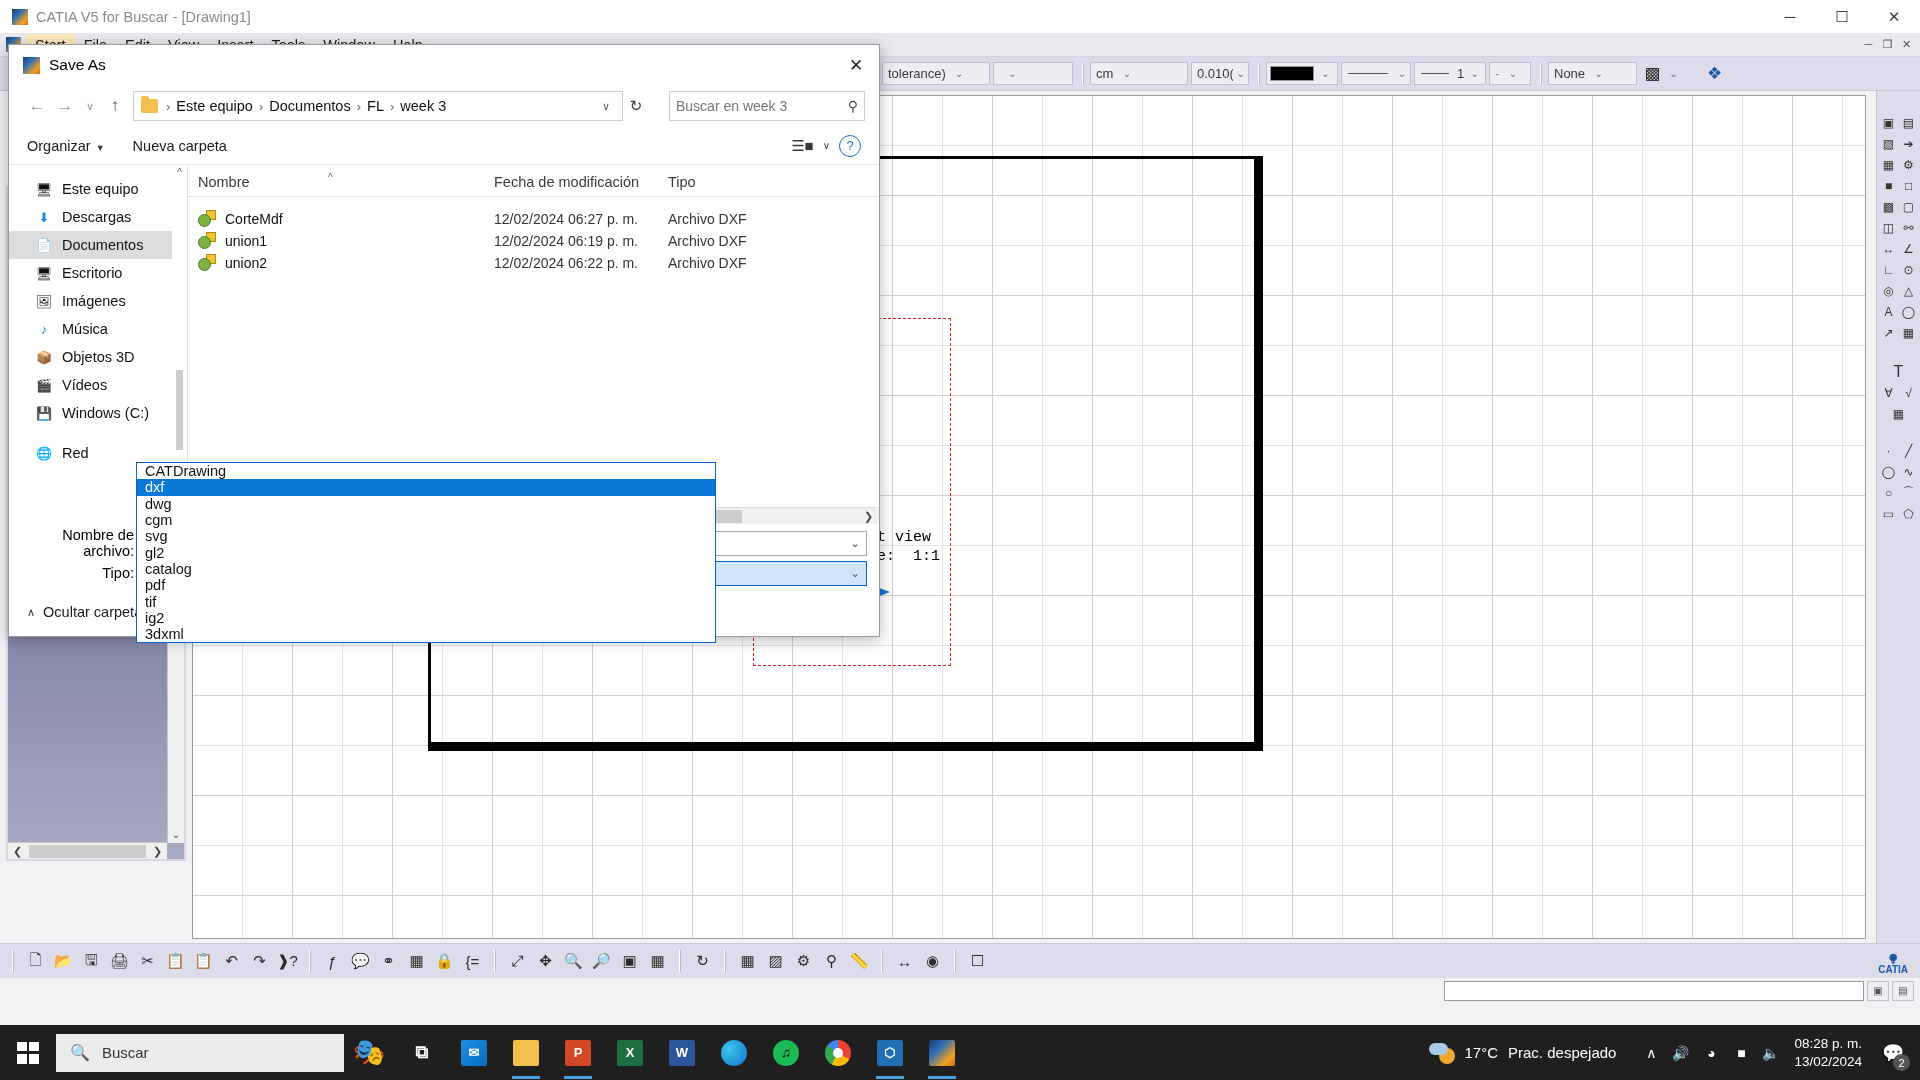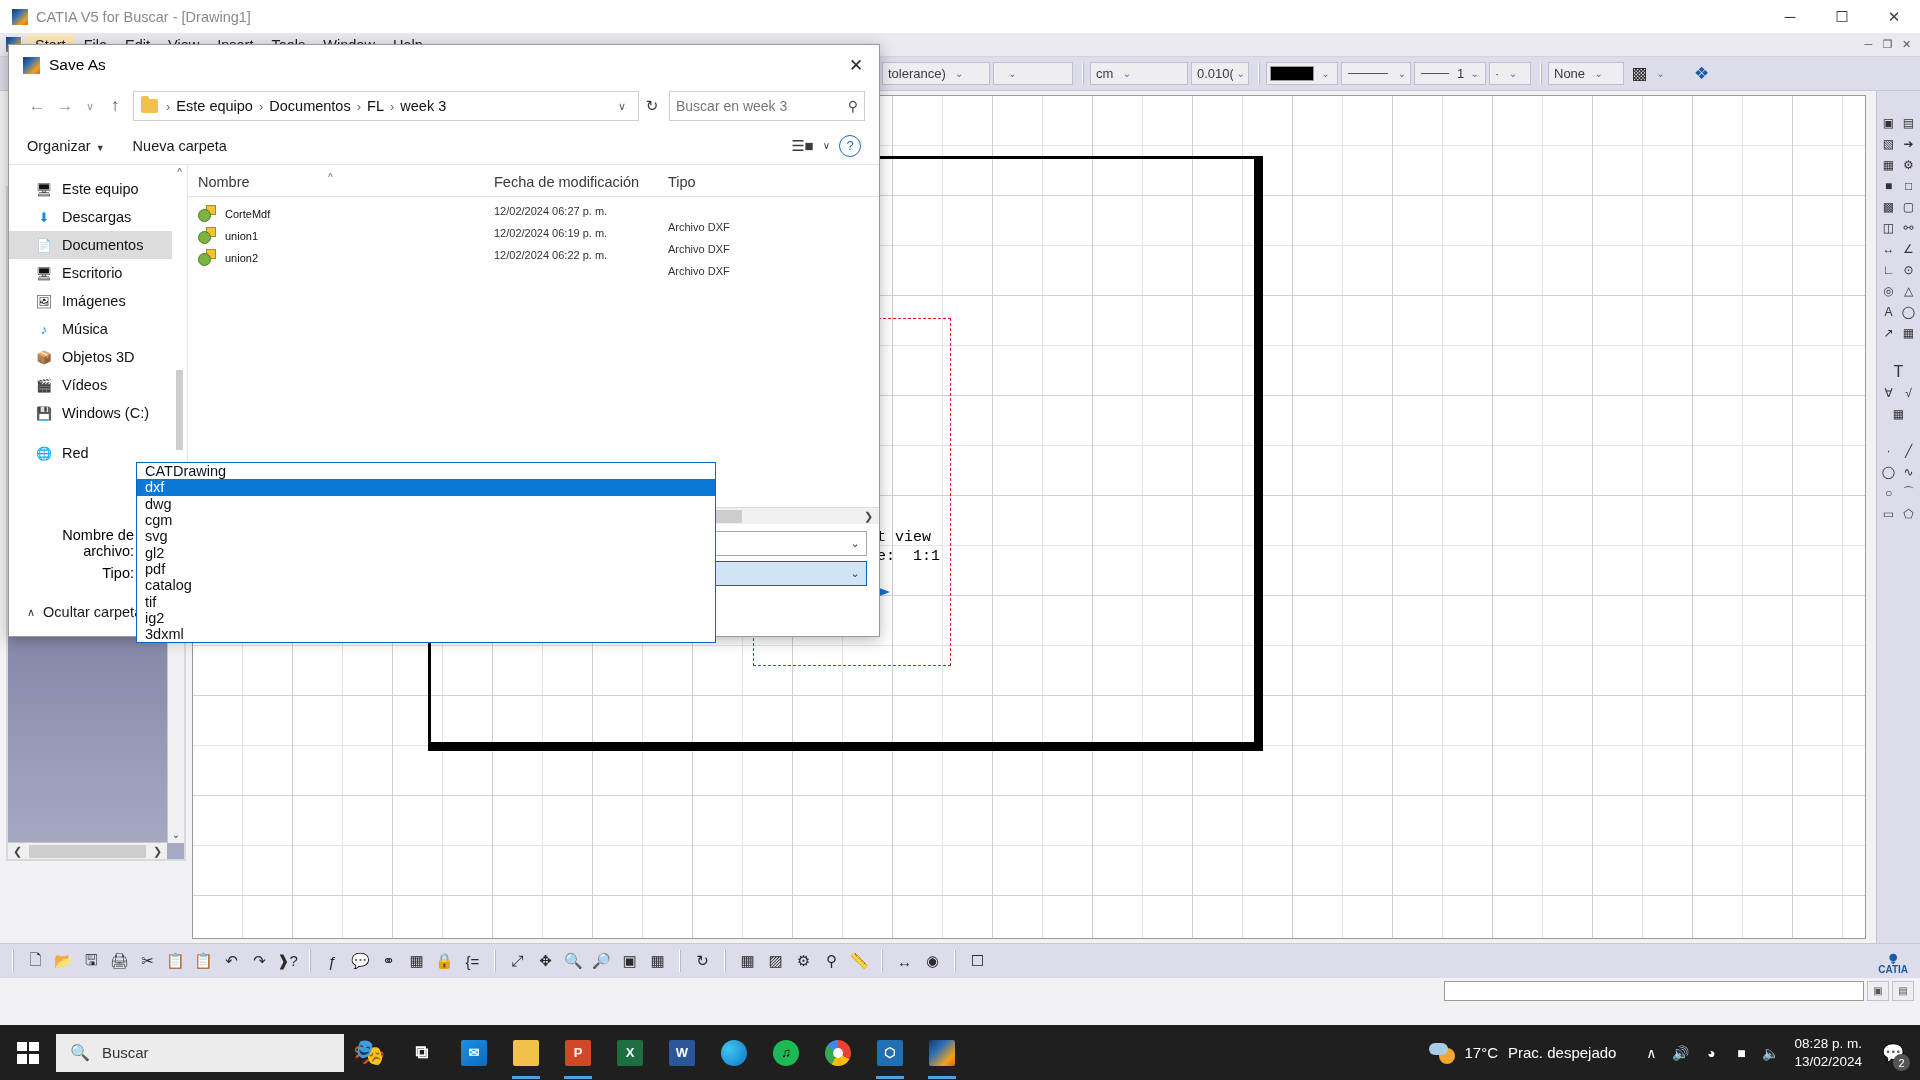--- a/index.html
+++ b/index.html
@@ -150,21 +150,21 @@
      display:flex; align-items:center; padding:0 4px; margin-left:4px; }
   .crumb-folder { width:17px; height:14px; background:#f3c14b;
      border-radius:1px 2px 2px 2px; margin:0 4px 0 3px; position:relative; }
   .crumb-folder:after{content:"";position:absolute;top:-3px;left:0;width:8px;height:3px;
      background:#f3c14b;border-radius:2px 2px 0 0;}
   .crumb { font-size:14.5px; color:#111; padding:0 2px; }
   .crumb-sep { color:#666; font-size:13px; padding:0 4px; }
   .crumb-caret { margin-left:auto; color:#5a5a5a; font-size:11px; padding:0 8px; }
   .refresh-btn { width:26px; text-align:center; color:#3a3a3a; font-size:15px; }
   .searchbox { width:196px; height:30px; border:1px solid #cfcfcf; background:#fff;
-     display:flex; align-items:center; padding:0 6px; margin-left:4px;}
+     display:flex; align-items:center; padding:0 6px; margin-left:20px;}
   .searchbox .sph { color:#767676; font-size:14px; flex:1; }
   .searchbox .smag { color:#4a4a4a; font-size:14px; }
 
   .cmd-row { height:38px; display:flex; align-items:center; padding:0 18px;
      border-bottom:1px solid #e6e6e6; }
   .cmd { font-size:14.5px; color:#1b1b1b; margin-right:28px; }
   .cmd .cv { font-size:9px; margin-left:5px; color:#3a3a3a;}
   .viewopt { margin-left:auto; display:flex; align-items:center; gap:9px; color:#3a3a3a;}
   .help-circle { width:22px; height:22px; border:1.3px solid #1b6ec2; border-radius:50%;
      color:#1b6ec2; font-size:13px; display:flex; align-items:center; justify-content:center;}
@@ -185,21 +185,21 @@
   .filelist { flex:1; display:flex; flex-direction:column; min-width:0;
      border-left:1px solid #e2e2e2; }
   .fl-head { height:32px; display:flex; align-items:flex-end;
      border-bottom:1px solid #e2e2e2; position:relative; }
   .fh { font-size:14.5px; color:#3a3a3a; padding:0 0 6px 10px; }
   .fh.c1 { width:296px; position:relative;}
   .fh.c2 { width:174px; }
   .fh.c3 { flex:1; }
   .sort-caret { position:absolute; left:140px; top:-2px; font-size:10px; color:#666; }
   .fl-rows { flex:1; padding-top:8px; }
-  .frow { height:22px; display:flex; align-items:flex-start; font-size:11px; color:#111; }
+  .frow { height:22px; display:flex; align-items:flex-end; font-size:14px; color:#111; }
   .frow .fc1 { width:296px; display:flex; align-items:center; gap:9px; padding-left:10px;}
   .frow .fc2 { width:174px; padding-left:10px; color:#333; }
   .frow .fc3 { flex:1; padding-left:10px; color:#333;margin-top:16px; }
   .dxf-ico { width:18px; height:17px; position:relative; }
   .dxf-ico .sq { position:absolute; width:10px; height:10px; right:0; top:0;
      background:#f4c430; border:1px solid #b08a10;}
   .dxf-ico .e { position:absolute; left:0; bottom:0; width:13px; height:13px;
      background:#7cb342; border-radius:50%; border:1px solid #4e7a22; }
   .fl-hscroll { height:17px; background:#f0f0f0; border-top:1px solid #dcdcdc;
      display:flex; align-items:center; }
@@ -334,21 +334,21 @@
     <div class="combo" style="width:72px">
       <span class="lineprev" style="width:28px"></span>
       <span class="cval" style="padding:0 2px">1</span>
       <span class="carrow">⌄</span>
     </div>
     <div class="combo" style="width:42px">
       <span class="cval">·</span>
       <span class="carrow">⌄</span>
     </div>
     <div class="tb-sep"></div>
-    <div class="combo" style="width:76px">
+    <div class="combo" style="width:89px">
       <span class="cval">None</span>
       <span class="carrow">⌄</span>
     </div>
     <div class="bicon" style="font-size:17px">▩</div>
     <div class="combo" style="width:34px;border:none;background:none">
       <span class="carrow">⌄</span>
     </div>
     <div class="bicon" style="font-size:17px;color:#1a5aa8">❖</div>
   </div>
 
@@ -681,22 +681,22 @@
   </div>
 </div>
 
 <div class="typelist">
   <div class="tl-item">CATDrawing</div>
   <div class="tl-item sel">dxf</div>
   <div class="tl-item">dwg</div>
   <div class="tl-item">cgm</div>
   <div class="tl-item">svg</div>
   <div class="tl-item">gl2</div>
+  <div class="tl-item">catalog</div>
   <div class="tl-item">pdf</div>
-  <div class="tl-item">catalog</div>
   <div class="tl-item">tif</div>
   <div class="tl-item">ig2</div>
   <div class="tl-item">3dxml</div>
 </div>
 
 <div id="taskbar">
   <div class="start-btn">
     <div class="win-logo">
         <i></i>
         <i></i>

